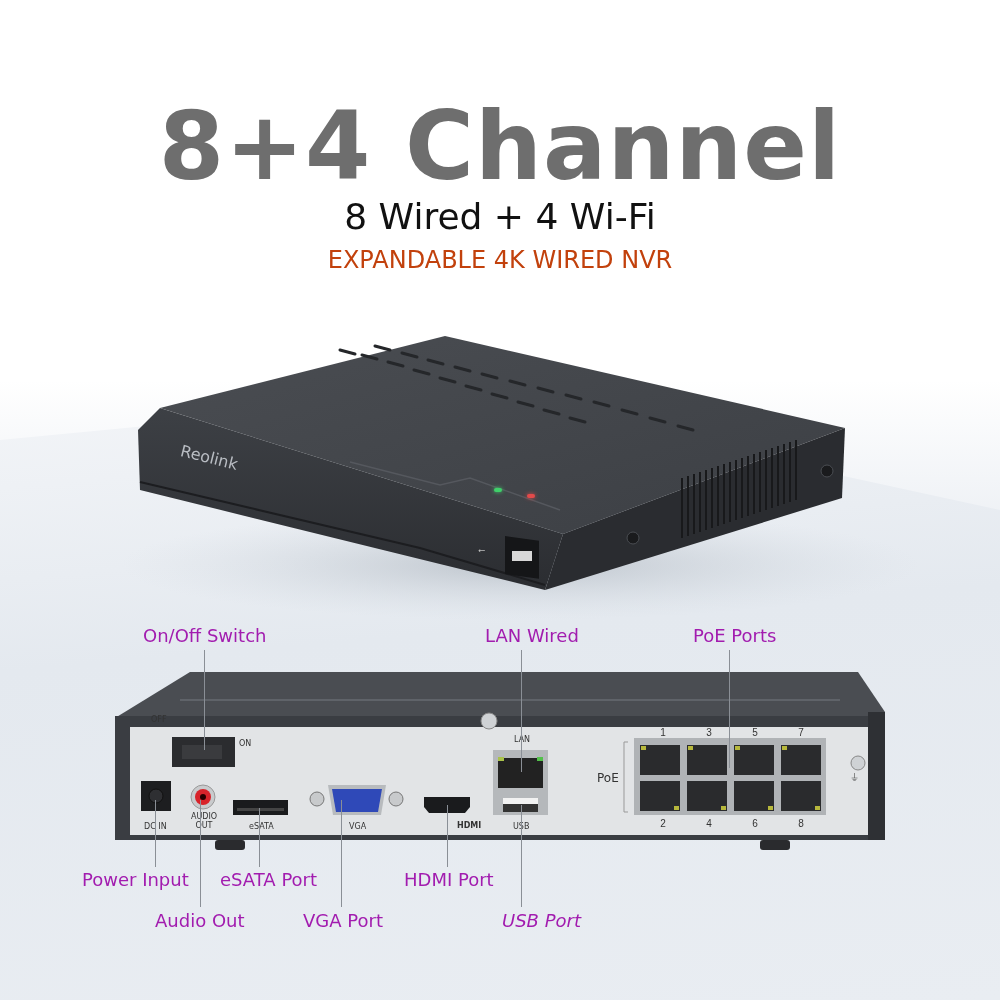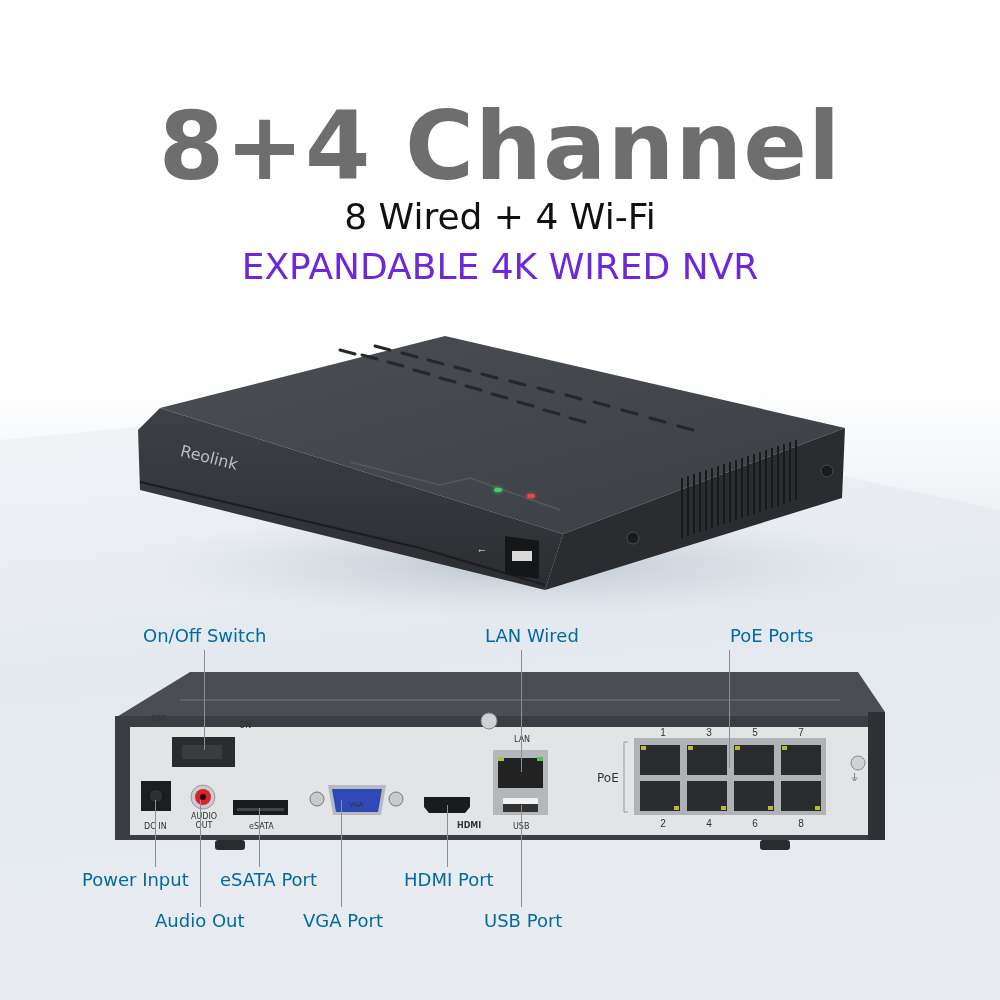--- a/index.html
+++ b/index.html
@@ -5,25 +5,25 @@
   html,body{margin:0;padding:0;}
   body{width:1000px;height:1000px;overflow:hidden;position:relative;
     background:linear-gradient(180deg,#ffffff 0%,#ffffff 38%,#eef1f5 52%,#e6ebf1 75%,#eef2f6 100%);
     font-family:"Liberation Sans",sans-serif;}
   .floor{position:absolute;left:0;top:395px;width:1000px;height:605px;
     background:linear-gradient(175deg,#f3f5f8 0%,#e4e9ef 40%,#e9edf2 100%);
     clip-path:polygon(0 45px,470px 0,1000px 115px,1000px 605px,0 605px);}
   .title{position:absolute;left:0;width:1000px;text-align:center;}
   .h1{top:92px;font-size:94px;font-weight:700;color:#6e6e6e;letter-spacing:1px;font-family:"DejaVu Sans",sans-serif;}
   .h2{top:196px;font-size:36px;color:#111;font-family:"DejaVu Sans",sans-serif;}
-  .h3{top:246px;font-size:36px;color:#6d28d9;font-family:"DejaVu Sans",sans-serif;}
+  .h3{top:246px;font-size:24px;color:#c2410c;font-family:"DejaVu Sans",sans-serif;}
 
   
   .nvr{position:absolute;left:0;top:0;width:1000px;height:1000px;}
-  .lbl{position:absolute;font-size:18px;color:#0369a1;white-space:nowrap;font-family:"DejaVu Sans",sans-serif;}
+  .lbl{position:absolute;font-size:18px;color:#a21caf;white-space:nowrap;font-family:"DejaVu Sans",sans-serif;}
   .line{position:absolute;width:1px;background:#8a8f96;}
   .plabel{position:absolute;font-size:8px;color:#333;font-family:"DejaVu Sans",sans-serif;}
 </style>
 </head>
 <body>
 
 <div class="floor"></div>
 
 <div class="title h1">8+4 Channel</div>
 <div class="title h2">8 Wired + 4 Wi-Fi</div>
@@ -179,25 +179,25 @@
       <rect x="782" y="746" width="5" height="4"></rect>
     <rect x="674" y="806" width="5" height="4"></rect>
       <rect x="721" y="806" width="5" height="4"></rect>
     <rect x="768" y="806" width="5" height="4"></rect>
       <rect x="815" y="806" width="5" height="4"></rect>
   </g>
   <path d="M628,742 L624,742 L624,812 L628,812" stroke="#999" fill="none"></path>
 </svg>
 
 <div class="plabel" style="left:151px;top:715px;">OFF</div>
-<div class="plabel" style="left:239px;top:721px;text-align:right;">ON</div>
+<div class="plabel" style="left:239px;top:739px;text-align:right;">ON</div>
 <div class="plabel" style="left:144px;top:822px;">DC IN</div>
 <div class="plabel" style="left:190px;top:812px;width:28px;text-align:center;line-height:9px;">AUDIO OUT</div>
 <div class="plabel" style="left:249px;top:822px;">eSATA</div>
-<div class="plabel" style="left:349px;top:800px;font-family:Liberation Mono, monospace;">VGA</div>
+<div class="plabel" style="left:349px;top:822px;">VGA</div>
 <div class="plabel" style="left:433px;top:821px;font-weight:bold;padding-left:24px;">HDMI</div>
 <div class="plabel" style="left:514px;top:735px;">LAN</div>
 <div class="plabel" style="left:513px;top:822px;">USB</div>
 <div class="plabel" style="left:597px;top:771px;font-size:12px;">PoE</div>
 <div style="position:absolute;left:640px;top:727px;width:184px;display:flex;justify-content:space-around;font-size:10px;color:#333;">
   <span>1</span>
   <span>3</span>
   <span>5</span>
   <span>7</span>
 </div>
@@ -214,19 +214,19 @@
 <div class="line" style="left:729px;top:650px;height:118px;"></div>
 <div class="line" style="left:155px;top:800px;height:67px;"></div>
 <div class="line" style="left:200px;top:800px;height:107px;"></div>
 <div class="line" style="left:259px;top:808px;height:59px;"></div>
 <div class="line" style="left:341px;top:800px;height:107px;"></div>
 <div class="line" style="left:447px;top:805px;height:62px;"></div>
 <div class="line" style="left:521px;top:805px;height:102px;"></div>
 
 <div class="lbl" style="left:143px;top:625px;">On/Off Switch</div>
 <div class="lbl" style="left:485px;top:625px;">LAN Wired</div>
-<div class="lbl" style="left:730px;top:625px;text-align:center;">PoE Ports</div>
+<div class="lbl" style="left:693px;top:625px;text-align:center;">PoE Ports</div>
 <div class="lbl" style="left:82px;top:869px;">Power Input</div>
 <div class="lbl" style="left:220px;top:869px;">eSATA Port</div>
 <div class="lbl" style="left:404px;top:869px;">HDMI Port</div>
 <div class="lbl" style="left:155px;top:910px;">Audio Out</div>
 <div class="lbl" style="left:303px;top:910px;">VGA Port</div>
-<div class="lbl" style="left:484px;top:910px;">USB Port</div>
+<div class="lbl" style="left:502px;top:910px;font-style:italic;">USB Port</div>
 
 </body></html>

